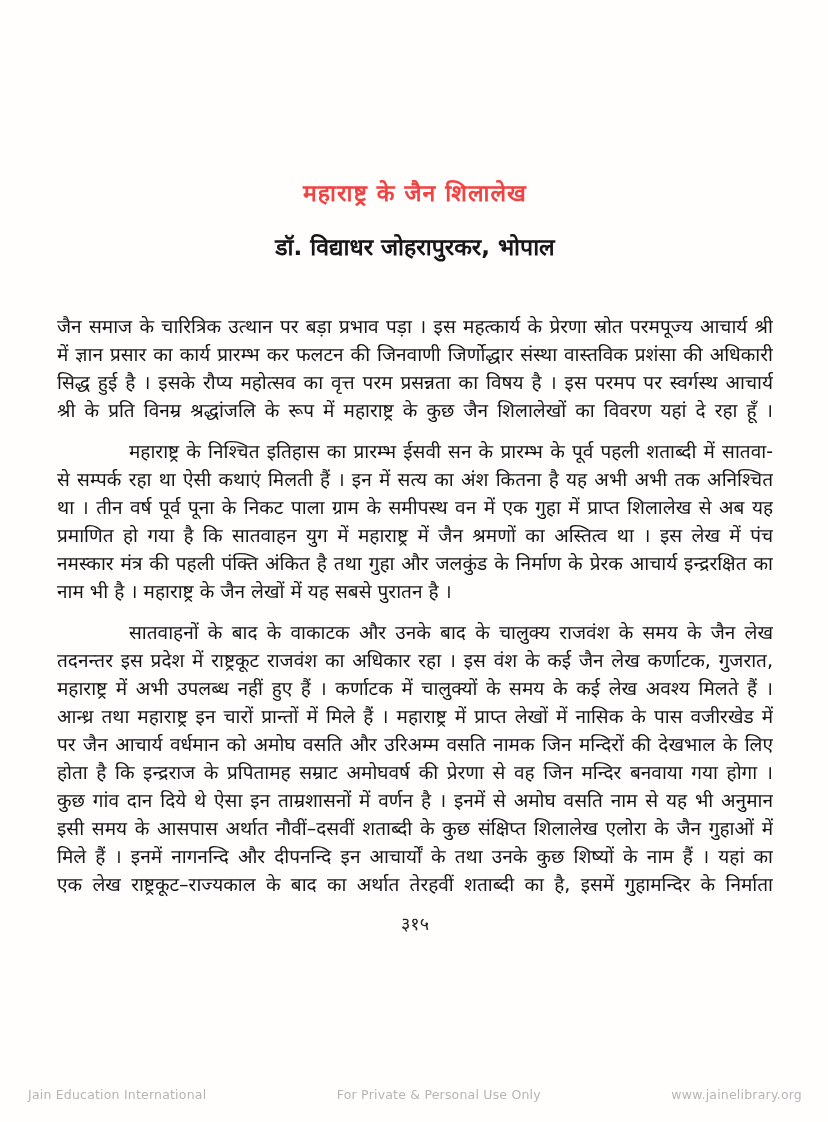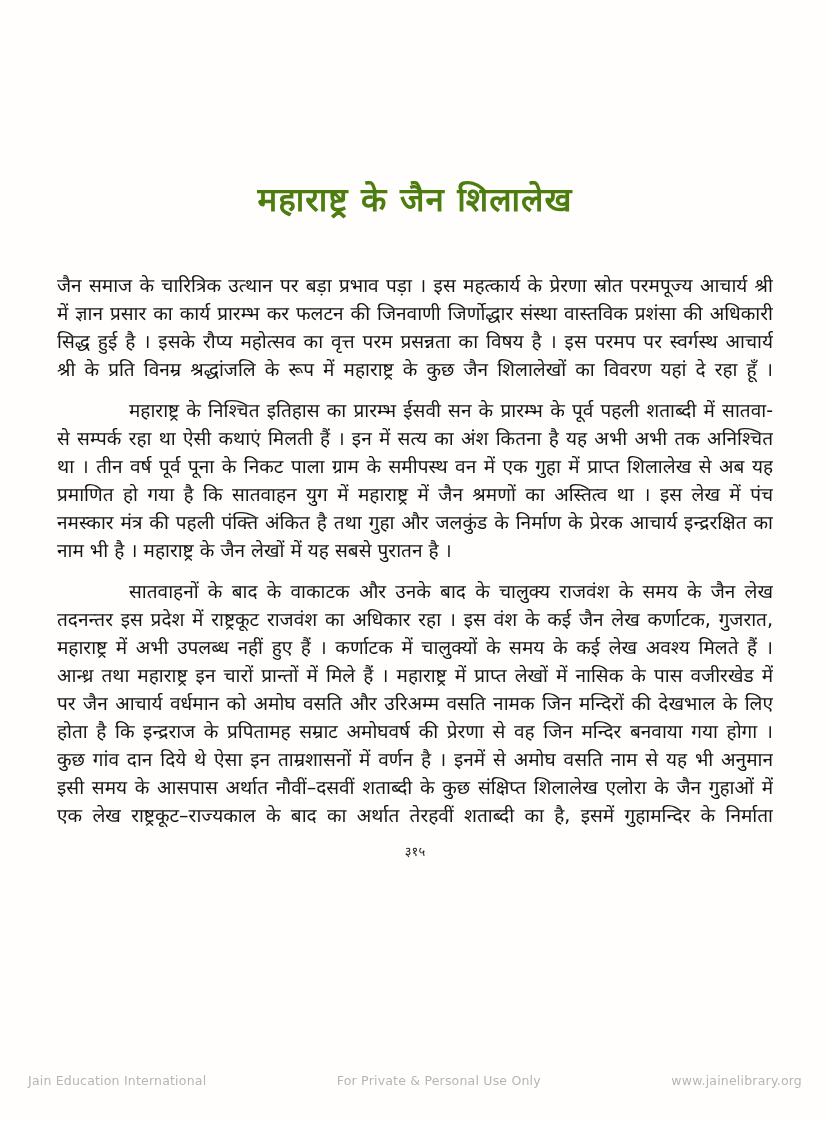--- a/index.html
+++ b/index.html
@@ -13,24 +13,24 @@
   }
   .page {
     position: relative;
     width: 828px;
     height: 1122px;
     background: #fffefd;
     padding: 176px 55px 0 57px;
   }
   .doc-title {
     text-align: center;
-    font-size: 33px;
+    font-size: 23px;
     font-weight: bold;
     letter-spacing: 1px;
-    color: #4d7c0f;
+    color: #ef4444;
   }
   .doc-author {
     text-align: center;
     font-size: 23px;
     font-weight: bold;
     margin-top: 22px;
     color: #161616;
   }
   .body-text {
     margin-top: 50px;
@@ -46,44 +46,45 @@
     text-align-last: justify;
     overflow: hidden;
   }
   .line.first { padding-left: 72px; }
   .line.para-last {
     text-align: center;
     text-align-last: left;
   }
   .page-number {
     text-align: center;
-    font-size: 13px;
+    font-size: 18px;
     margin-top: 2px;
     color: #222;
   }
   .footer {
     position: absolute;
     left: 0;
-    bottom: 34px;
+    bottom: 20px;
     width: 100%;
     display: flex;
     justify-content: space-between;
     padding: 0 26px 0 28px;
     font-size: 12.5px;
     color: #b5b5b5;
     letter-spacing: 0.2px;
   }
 </style>
 </head>
 <body>
 
 <div class="page">
 
   <h1 class="doc-title">महाराष्ट्र के जैन शिलालेख</h1>
 
+  <h2 class="doc-author">डॉ. विद्याधर जोहरापुरकर, भोपाल</h2>
 
   <div class="body-text">
 
     <div class="paragraph">
       <div class="line">जैन समाज के चारित्रिक उत्थान पर बड़ा प्रभाव पड़ा । इस महत्कार्य के प्रेरणा स्रोत परमपूज्य आचार्य श्री</div>
       <div class="line">में ज्ञान प्रसार का कार्य प्रारम्भ कर फलटन की जिनवाणी जिर्णोद्धार संस्था वास्तविक प्रशंसा की अधिकारी</div>
       <div class="line">सिद्ध हुई है । इसके रौप्य महोत्सव का वृत्त परम प्रसन्नता का विषय है । इस परमप पर स्वर्गस्थ आचार्य</div>
       <div class="line">श्री के प्रति विनम्र श्रद्धांजलि के रूप में महाराष्ट्र के कुछ जैन शिलालेखों का विवरण यहां दे रहा हूँ ।</div>
     </div>
 
@@ -98,20 +99,21 @@
 
     <div class="paragraph">
       <div class="line first">सातवाहनों के बाद के वाकाटक और उनके बाद के चालुक्य राजवंश के समय के जैन लेख</div>
       <div class="line">तदनन्तर इस प्रदेश में राष्ट्रकूट राजवंश का अधिकार रहा । इस वंश के कई जैन लेख कर्णाटक, गुजरात,</div>
       <div class="line">महाराष्ट्र में अभी उपलब्ध नहीं हुए हैं । कर्णाटक में चालुक्यों के समय के कई लेख अवश्य मिलते हैं ।</div>
       <div class="line">आन्ध्र तथा महाराष्ट्र इन चारों प्रान्तों में मिले हैं । महाराष्ट्र में प्राप्त लेखों में नासिक के पास वजीरखेड में</div>
       <div class="line">पर जैन आचार्य वर्धमान को अमोघ वसति और उरिअम्म वसति नामक जिन मन्दिरों की देखभाल के लिए</div>
       <div class="line">होता है कि इन्द्रराज के प्रपितामह सम्राट अमोघवर्ष की प्रेरणा से वह जिन मन्दिर बनवाया गया होगा ।</div>
       <div class="line">कुछ गांव दान दिये थे ऐसा इन ताम्रशासनों में वर्णन है । इनमें से अमोघ वसति नाम से यह भी अनुमान</div>
       <div class="line">इसी समय के आसपास अर्थात नौवीं–दसवीं शताब्दी के कुछ संक्षिप्त शिलालेख एलोरा के जैन गुहाओं में</div>
+      <div class="line">मिले हैं । इनमें नागनन्दि और दीपनन्दि इन आचार्यों के तथा उनके कुछ शिष्यों के नाम हैं । यहां का</div>
       <div class="line">एक लेख राष्ट्रकूट–राज्यकाल के बाद का अर्थात तेरहवीं शताब्दी का है, इसमें गुहामन्दिर के निर्माता</div>
     </div>
 
   </div>
 
   <div class="page-number">३१५</div>
 
   <div class="footer">
     <span>Jain Education International</span>
     <span>For Private &amp; Personal Use Only</span>

